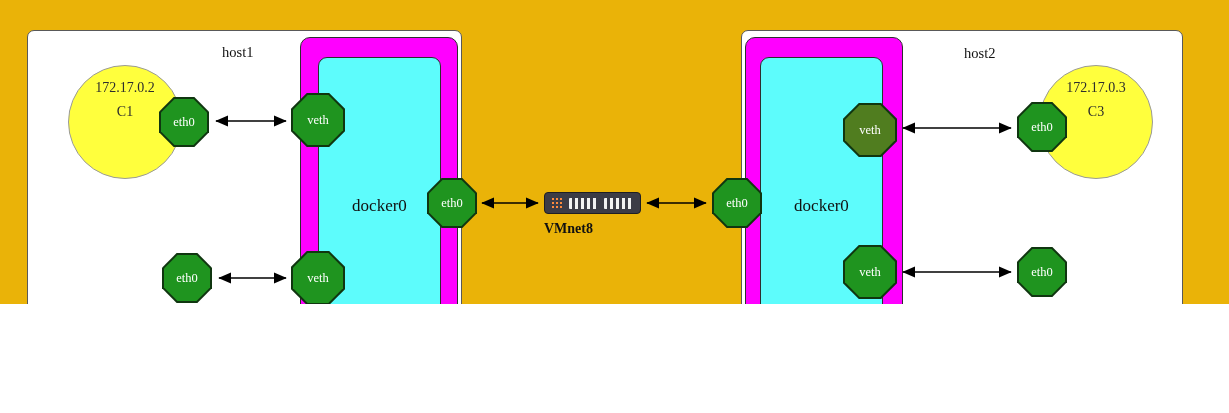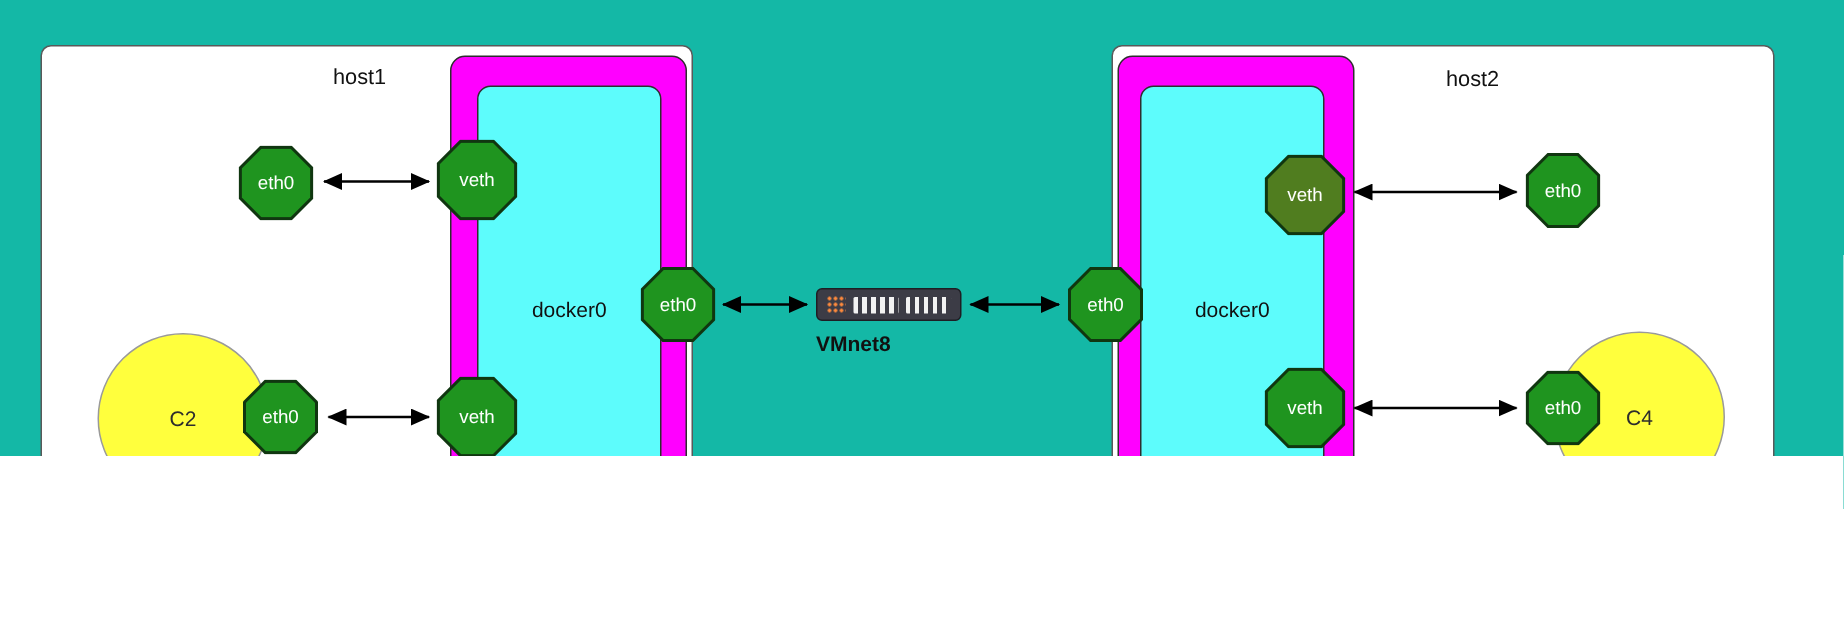--- a/index.html
+++ b/index.html
@@ -1,35 +1,35 @@
 <!DOCTYPE html>
 <html style="--container-fill: #ffff3d; --octagon-fill: #1f941f; --octagon-dark-fill: #507d1f; --bridge-outer-fill: #ff00ff; --bridge-inner-fill: #5dfcfc; --arrow-color: #000000;"><head>
 <meta charset="utf-8">
 <style>
   html,body{margin:0;padding:0;background:#ffffff;}
   .canvas{
-    position:relative;width:1229px;height:304px;background:#14b8a6;
-    font-family:Liberation Sans, sans-serif;overflow:hidden;
+    position:relative;width:1229px;height:304px;background:#eab308;
+    font-family:Liberation Serif, serif;overflow:hidden;
   }
   .host-box{
     position:absolute;background:#ffffff;border:1.5px solid #595959;border-radius:7px;
   }
   .host-label{
     position:absolute;font-size:14.5px;color:#111;white-space:nowrap;
   }
   .bridge-outer{
     position:absolute;background:var(--bridge-outer-fill,#ff00ff);
     border:1.5px solid #2e2e2e;border-radius:10px;box-sizing:border-box;
   }
   .bridge-inner{
     position:absolute;background:var(--bridge-inner-fill,#5dfcfc);
     border:1.5px solid #2e2e2e;border-radius:9px;box-sizing:border-box;
     display:flex;align-items:center;justify-content:center;
   }
-  .bridge-label{font-size:14px;color:#111;}
+  .bridge-label{font-size:17px;color:#111;}
   .bubble{
     position:absolute;border-radius:50%;
     background:var(--container-fill,#ffff3d);border:1px solid #9a9a9a;
     display:flex;flex-direction:column;align-items:center;justify-content:center;
     font-size:14px;color:#2d2d2d;box-sizing:border-box;
   }
   .bubble-two{gap:8px;padding-bottom:44px;}
   .bubble-one{gap:0;}
   .oct{
     position:absolute;
@@ -68,29 +68,30 @@
 <div class="canvas">
 
   <div class="host-box" style="left:27px;top:30px;width:433px;height:348px;"></div>
   <span class="host-label" style="left:222px;top:44px;">host1</span>
 
   <div class="bridge-outer" style="left:300px;top:37px;width:158px;height:334px;"></div>
   <div class="bridge-inner" style="left:318px;top:57px;width:123px;height:298px;">
     <span class="bridge-label">docker0</span>
   </div>
 
+  <div class="bubble bubble-two" style="left:68px;top:65px;width:114px;height:114px;">
+    <span>172.17.0.2</span>
+    <span>C1</span>
+  </div>
   <div class="oct" style="left:159px;top:97px;width:50px;height:50px;">
     <div class="oct-fill">
       <span>eth0</span>
     </div>
   </div>
 
-  <div class="bubble bubble-one" style="left:65px;top:222px;width:114px;height:114px;">
-    <span>C2</span>
-  </div>
   <div class="oct" style="left:162px;top:253px;width:50px;height:50px;">
     <div class="oct-fill">
       <span>eth0</span>
     </div>
   </div>
 
   <div class="oct" style="left:291px;top:93px;width:54px;height:54px;">
     <div class="oct-fill">
       <span>veth</span>
     </div>
@@ -132,29 +133,30 @@
     <div class="oct-fill">
       <span>veth</span>
     </div>
   </div>
   <div class="oct" style="left:843px;top:245px;width:54px;height:54px;">
     <div class="oct-fill">
       <span>veth</span>
     </div>
   </div>
 
+  <div class="bubble bubble-two" style="left:1039px;top:65px;width:114px;height:114px;">
+    <span>172.17.0.3</span>
+    <span>C3</span>
+  </div>
   <div class="oct" style="left:1017px;top:102px;width:50px;height:50px;">
     <div class="oct-fill">
       <span>eth0</span>
     </div>
   </div>
 
-  <div class="bubble bubble-one" style="left:1036px;top:221px;width:114px;height:114px;">
-    <span>C4</span>
-  </div>
   <div class="oct" style="left:1017px;top:247px;width:50px;height:50px;">
     <div class="oct-fill">
       <span>eth0</span>
     </div>
   </div>
 
   <svg class="arrows" width="1229" height="413" viewBox="0 0 1229 413">
     <defs>
       <marker id="ah-end" markerWidth="9" markerHeight="8" refX="7.5" refY="3.5" orient="auto">
         <path d="M0,0 L8,3.5 L0,7 Z" fill="#000"></path>

